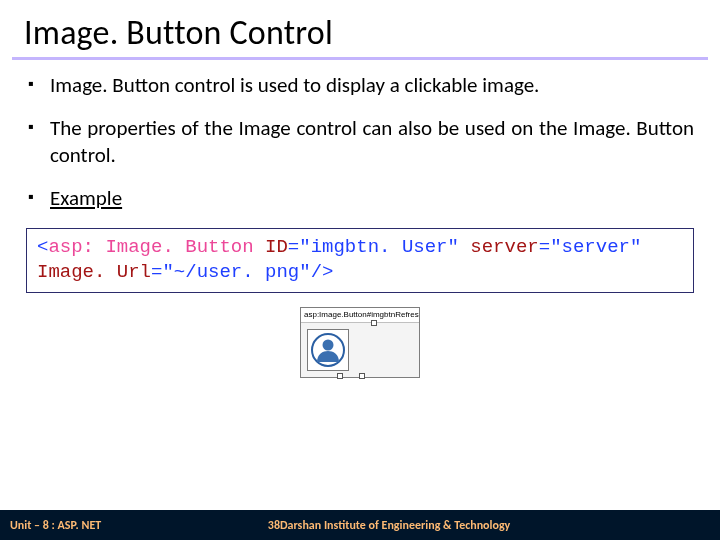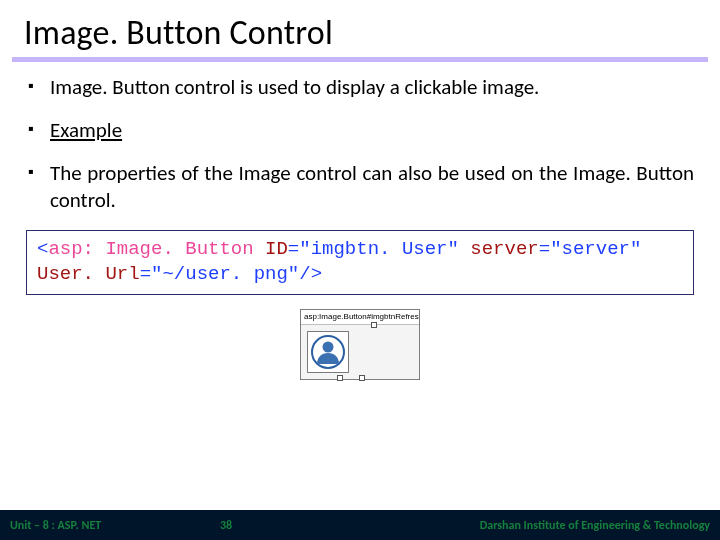--- a/index.html
+++ b/index.html
@@ -1,64 +1,64 @@
 <!DOCTYPE html>
 <html><head>
 <meta charset="utf-8">
 <style>
   * { box-sizing: border-box; margin: 0; padding: 0; }
   html, body { width: 720px; height: 540px; font-family: "Calibri", "Segoe UI", Arial, sans-serif; background: #fff; color: #000; }
   .slide { width: 720px; height: 540px; position: relative; }
-  .title { font-size: 34px; font-weight: 400; padding: 12px 0 4px 12px; border-bottom: 5px solid #c4b5fd; margin: 0 12px 8px 12px; letter-spacing: 0.2px; }
+  .title { font-size: 34px; font-weight: 400; padding: 12px 0 4px 12px; border-bottom: 3px solid #c4b5fd; margin: 0 12px 8px 12px; letter-spacing: 0.2px; }
   .body { padding: 4px 26px 0 26px; font-size: 21px; line-height: 1.28; }
   .bullet { position: relative; padding-left: 24px; margin-bottom: 16px; text-align: justify; }
   .bullet::before { content: "\25AA"; position: absolute; left: 2px; top: 2px; font-size: 16px; }
   .example-label { text-decoration: underline; }
   .code-box { margin: 4px 0 14px 0px; border: 1px solid #2b2b6b; padding: 6px 10px; font-family: Consolas, "Courier New", monospace; font-size: 19px; line-height: 1.35; white-space: normal; }
   .tk-tag  { color: #ec4899; }
   .tk-attr { color: #a31515; text-align: center; }
   .tk-val  { color: #1f3fff; }
   .tk-punc { color: #1f3fff; }
   .designer-wrap { display: flex; justify-content: center; }
   .designer { width: 120px; border: 1px solid #7d7d7d; background: #f4f4f4; position: relative; }
   .designer-caption { font-size: 8px; padding: 2px 3px; border-bottom: 1px solid #c0c0c0; background: #fff; font-family: "Segoe UI", Arial, sans-serif; white-space: nowrap; overflow: hidden; }
   .designer-body { padding: 6px 0 10px 6px; position: relative; height: 54px; }
   .avatar-frame { width: 42px; height: 42px; border: 1px solid #7a7a7a; background: #fff; display: flex; align-items: center; justify-content: center; position: relative; }
   .avatar-svg { width: 36px; height: 36px; }
   .handle { width: 6px; height: 6px; border: 1px solid #555; background: #fff; position: absolute; }
   .h-tm { top: -3px; left: 70px; }      
   .h-bm { bottom: -2px; left: 36px; }
   .h-br { bottom: -2px; left: 58px; }
-  .footer { position: absolute; bottom: 0; left: 0; right: 0; height: 30px; background: #00152a; color: #15803d; display: flex; align-items: center; font-size: 12px; font-weight: 600; }
+  .footer { position: absolute; bottom: 0; left: 0; right: 0; height: 30px; background: #00152a; color: #fdba74; display: flex; align-items: center; font-size: 12px; font-weight: 600; }
   .footer .unit { padding-left: 10px; flex: 0 0 220px; }
-  .footer .pagenum { flex: 0 0 60px; text-align: left; }
-  .footer .inst { flex: 1; text-align: right; padding-right: 10px; }
+  .footer .pagenum { flex: 0 0 60px; text-align: right; }
+  .footer .inst { flex: 1; padding-right: 10px; }
 </style>
 </head>
 <body>
 <div class="slide">
 
   <h1 class="title">Image. Button Control</h1>
 
   <div class="body">
 
     <div class="bullet">Image. Button control is used to display a clickable image.</div>
 
+    <div class="bullet">The properties of the Image control can also be used on the Image. Button control.</div>
+
     <div class="bullet">
       <span class="example-label">Example</span>
     </div>
-
-    <div class="bullet">The properties of the Image control can also be used on the Image. Button control.</div>
 
     <div class="code-box">
       <span class="tk-punc">&lt;</span><span class="tk-tag">asp: Image. Button</span>
       <span class="tk-attr">ID</span><span class="tk-punc">=</span><span class="tk-val">"imgbtn. User"</span>
       <span class="tk-attr">server</span><span class="tk-punc">=</span><span class="tk-val">"server"</span>
       <br>
-      <span class="tk-attr">User. Url</span><span class="tk-punc">=</span><span class="tk-val">"~/user. png"</span><span class="tk-punc">/&gt;</span>
+      <span class="tk-attr">Image. Url</span><span class="tk-punc">=</span><span class="tk-val">"~/user. png"</span><span class="tk-punc">/&gt;</span>
     </div>
 
     <div class="designer-wrap">
       <div class="designer">
         <div class="designer-caption">asp:Image.Button#imgbtnRefresh</div>
         <div class="designer-body">
           <div class="avatar-frame">
             <svg class="avatar-svg" viewBox="0 0 36 36">
               <circle cx="18" cy="18" r="16" fill="none" stroke="#2a5fa3" stroke-width="2"></circle>
               <circle cx="18" cy="13" r="5.5" fill="#3a6fb0"></circle>

